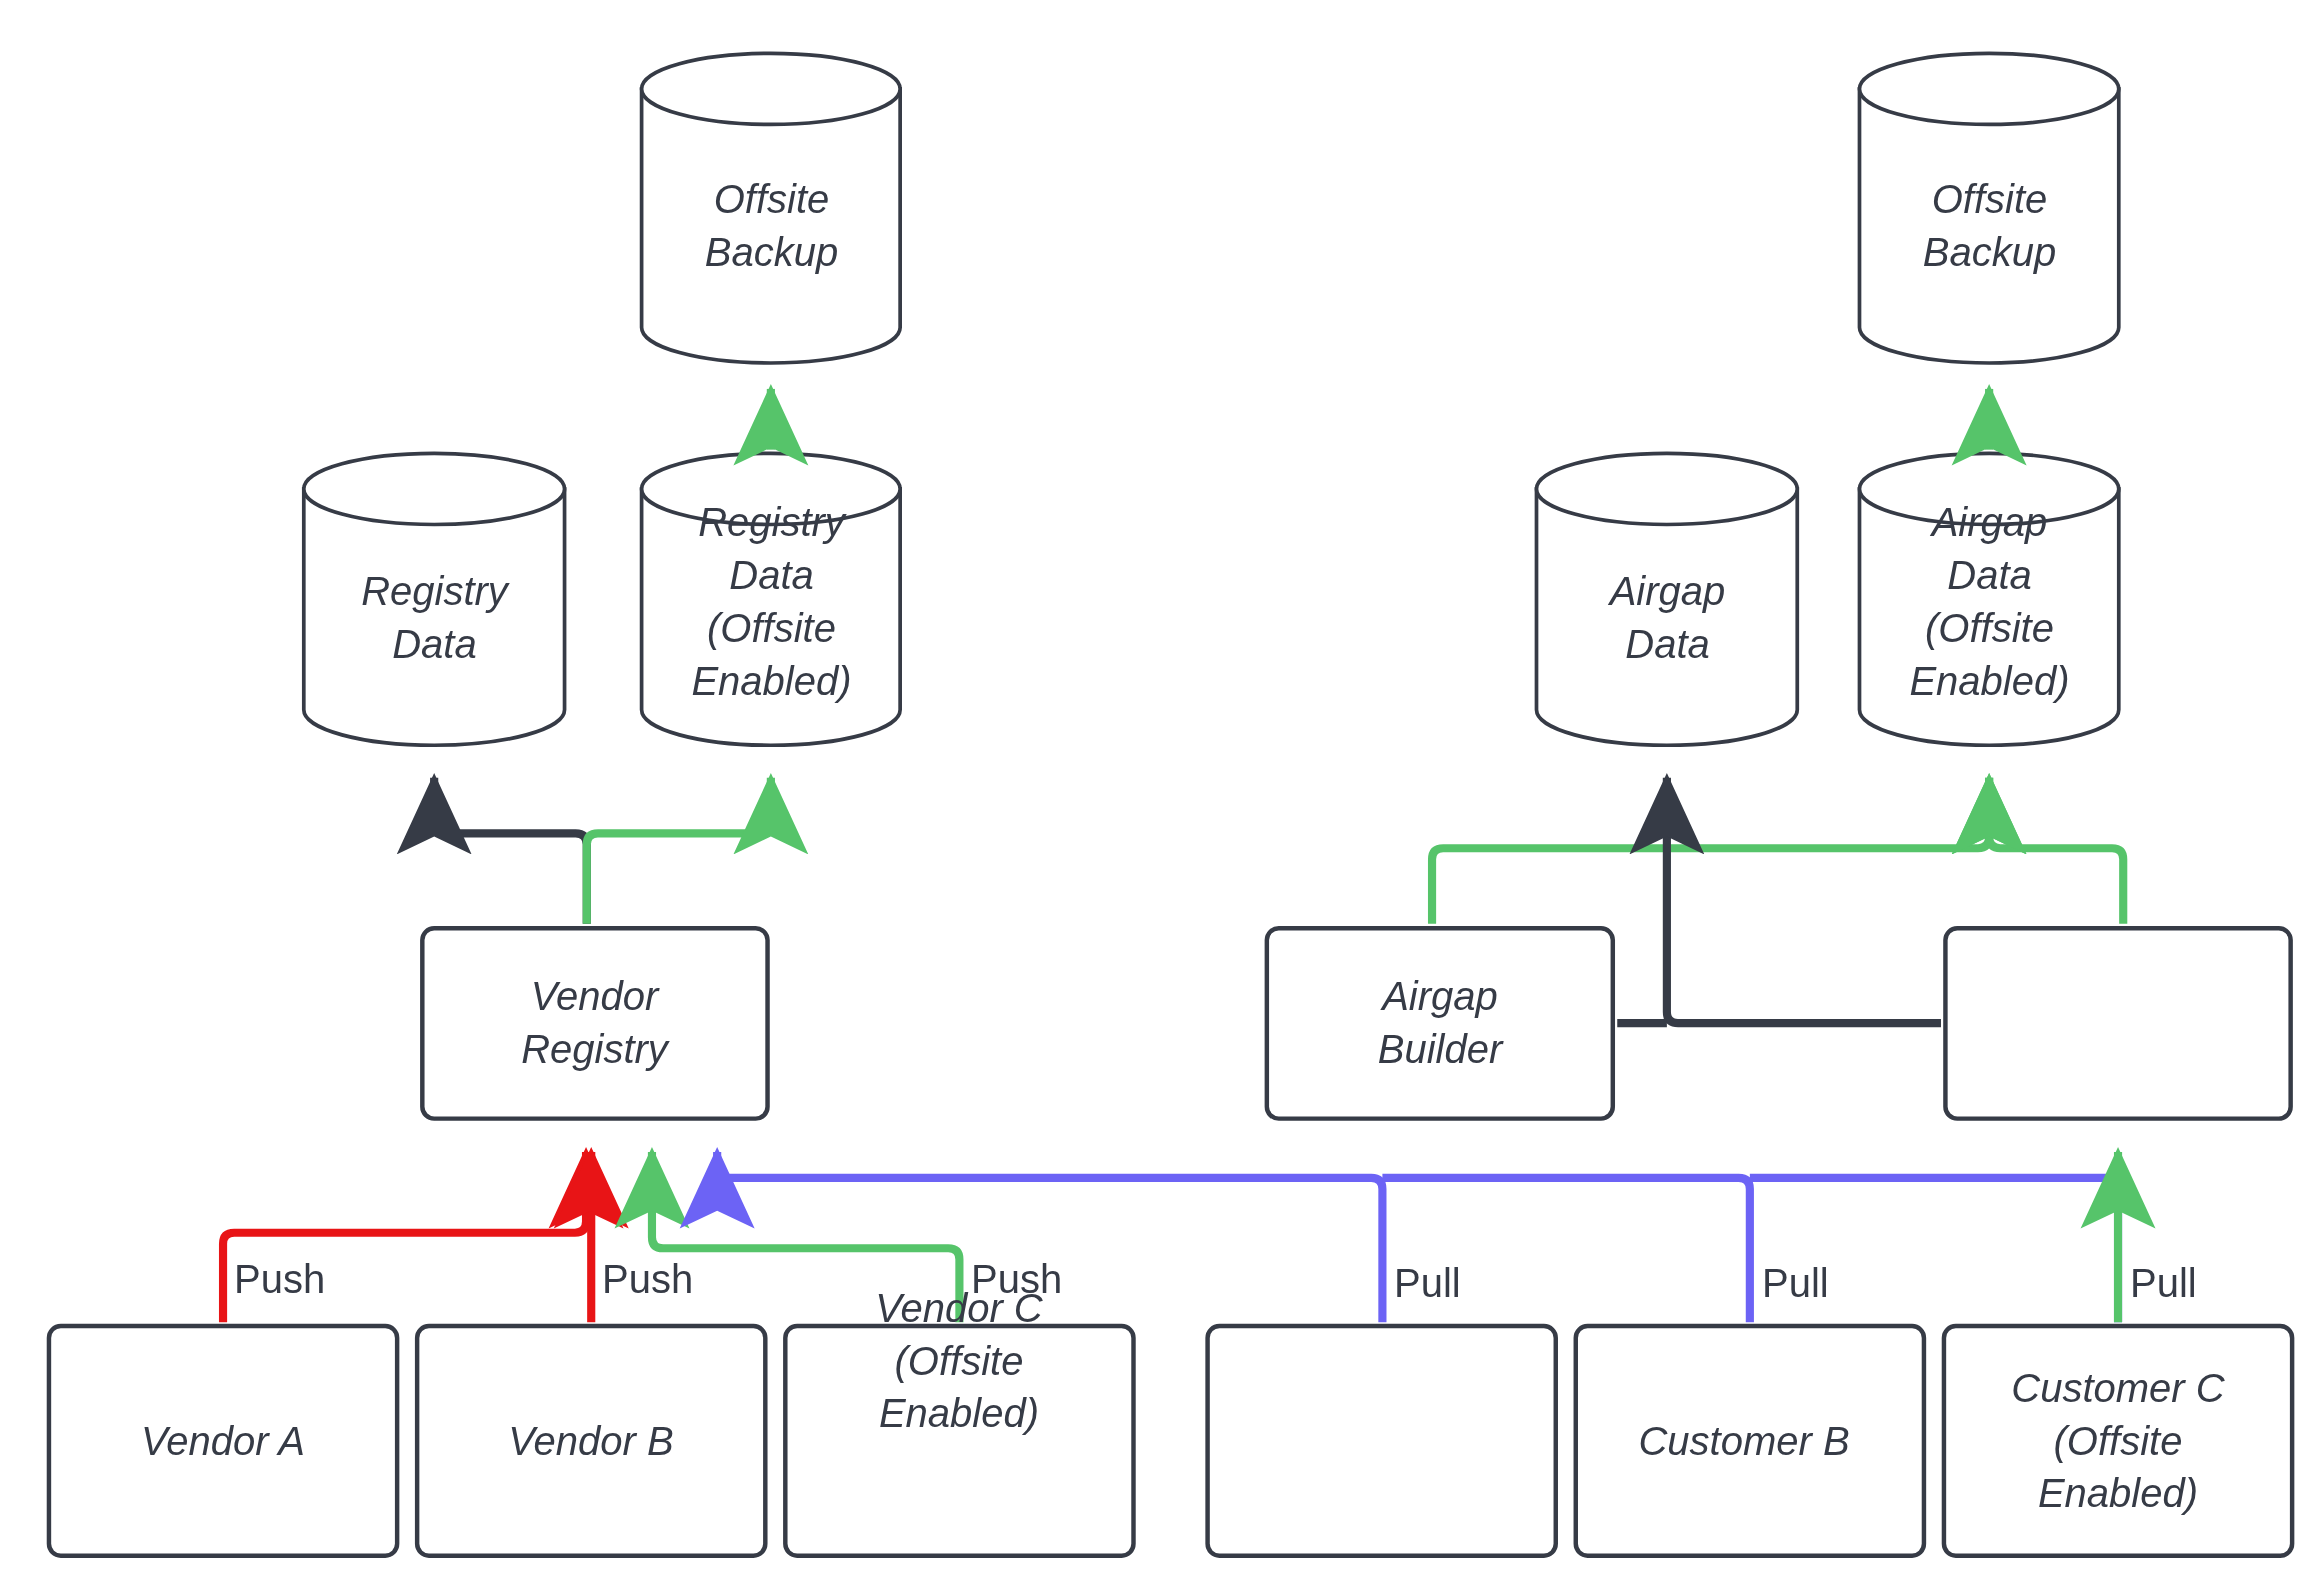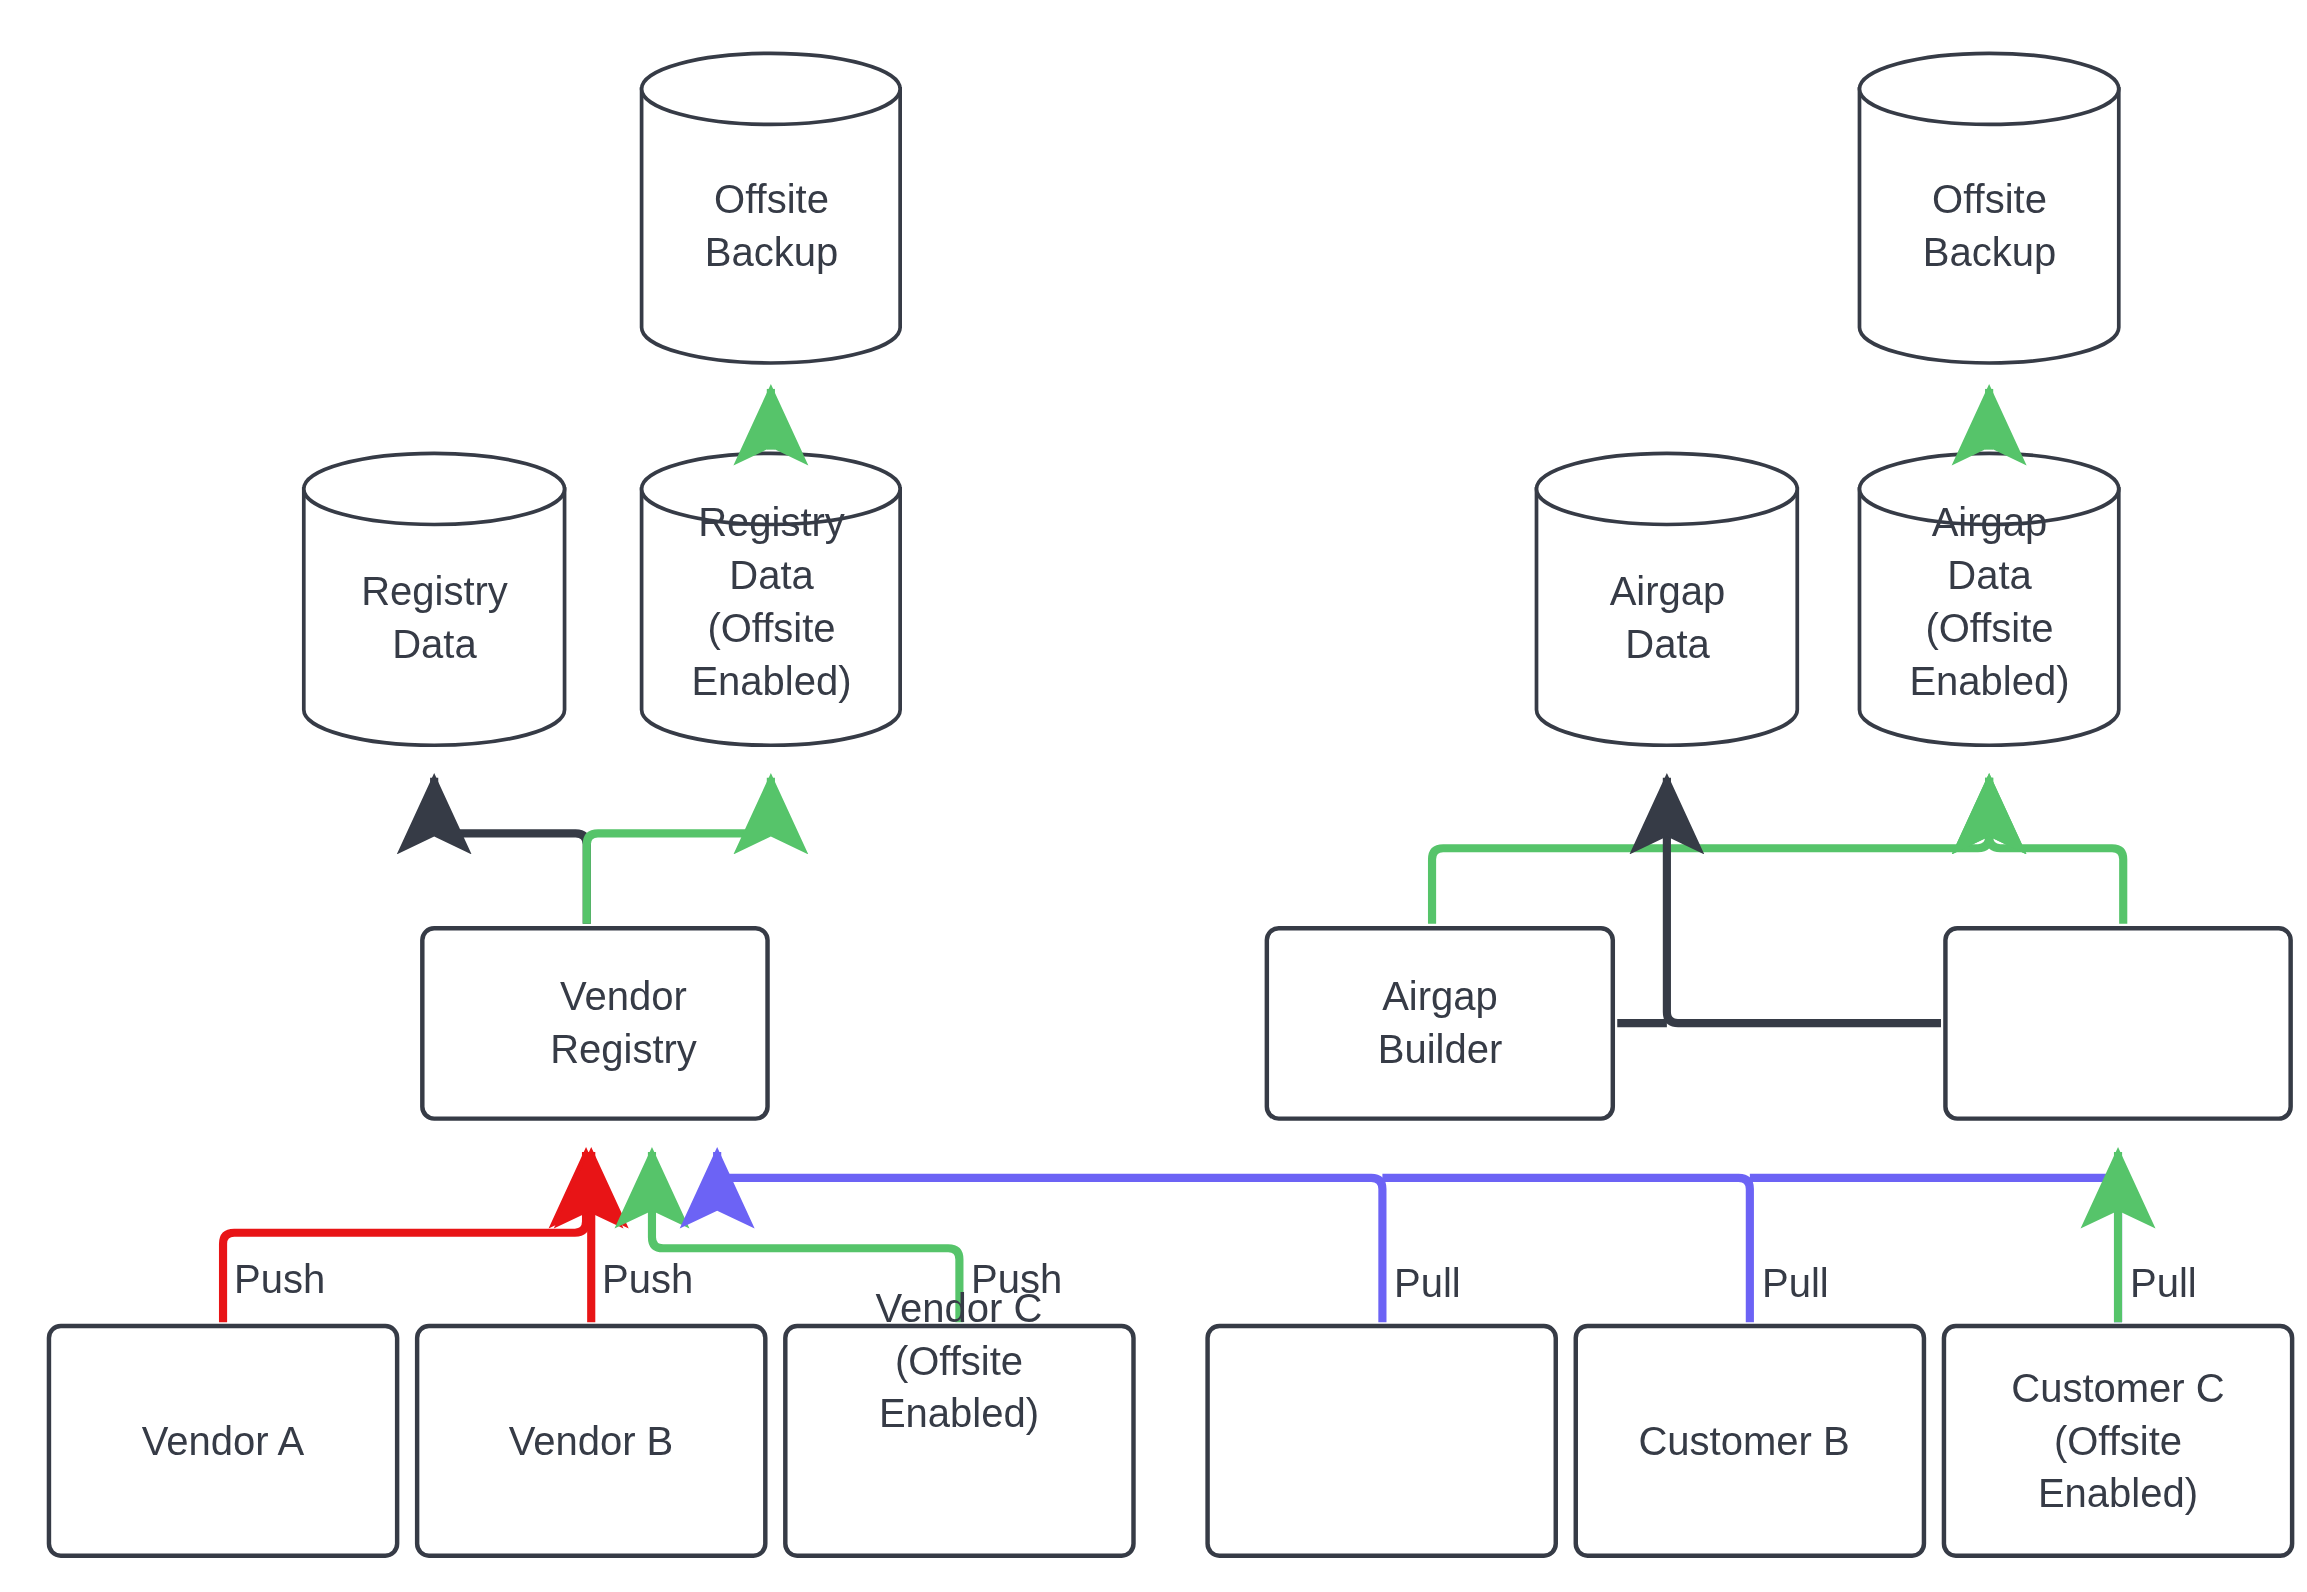--- a/index.html
+++ b/index.html
@@ -27,20 +27,21 @@
     position:absolute;
     display:flex;
     align-items:center;
     justify-content:center;
     text-align:center;
     color:#363B46;
     font-size:40px;
     line-height:1.32;
     white-space:pre-line;
     pointer-events:none;
+    font-style:italic;
   }
   .edgelabel{
     position:absolute;
     color:#363B46;
     font-size:40px;
     line-height:1;
     white-space:nowrap;
     pointer-events:none;
   }
 </style>
@@ -154,21 +155,21 @@
 Backup</div>
 
   <div class="nodelabel" style="left:1537px;top:525px;width:261px;height:185px;">Airgap
 Data</div>
 
   <div class="nodelabel" style="left:1860px;top:480px;width:259px;height:244px;">Airgap
 Data
 (Offsite
 Enabled)</div>
 
-  <div class="nodelabel" style="left:422px;top:928px;width:345px;height:190px;margin-left:29px;">Vendor
+  <div class="nodelabel" style="left:422px;top:928px;width:345px;height:190px;">Vendor
 Registry</div>
 
   <div class="nodelabel" style="left:1267px;top:928px;width:346px;height:190px;">Airgap
 Builder</div>
 
 
   <div class="nodelabel" style="left:49px;top:1326px;width:348px;height:230px;">Vendor A</div>
 
   <div class="nodelabel" style="left:417px;top:1326px;width:348px;height:230px;">Vendor B</div>
 

